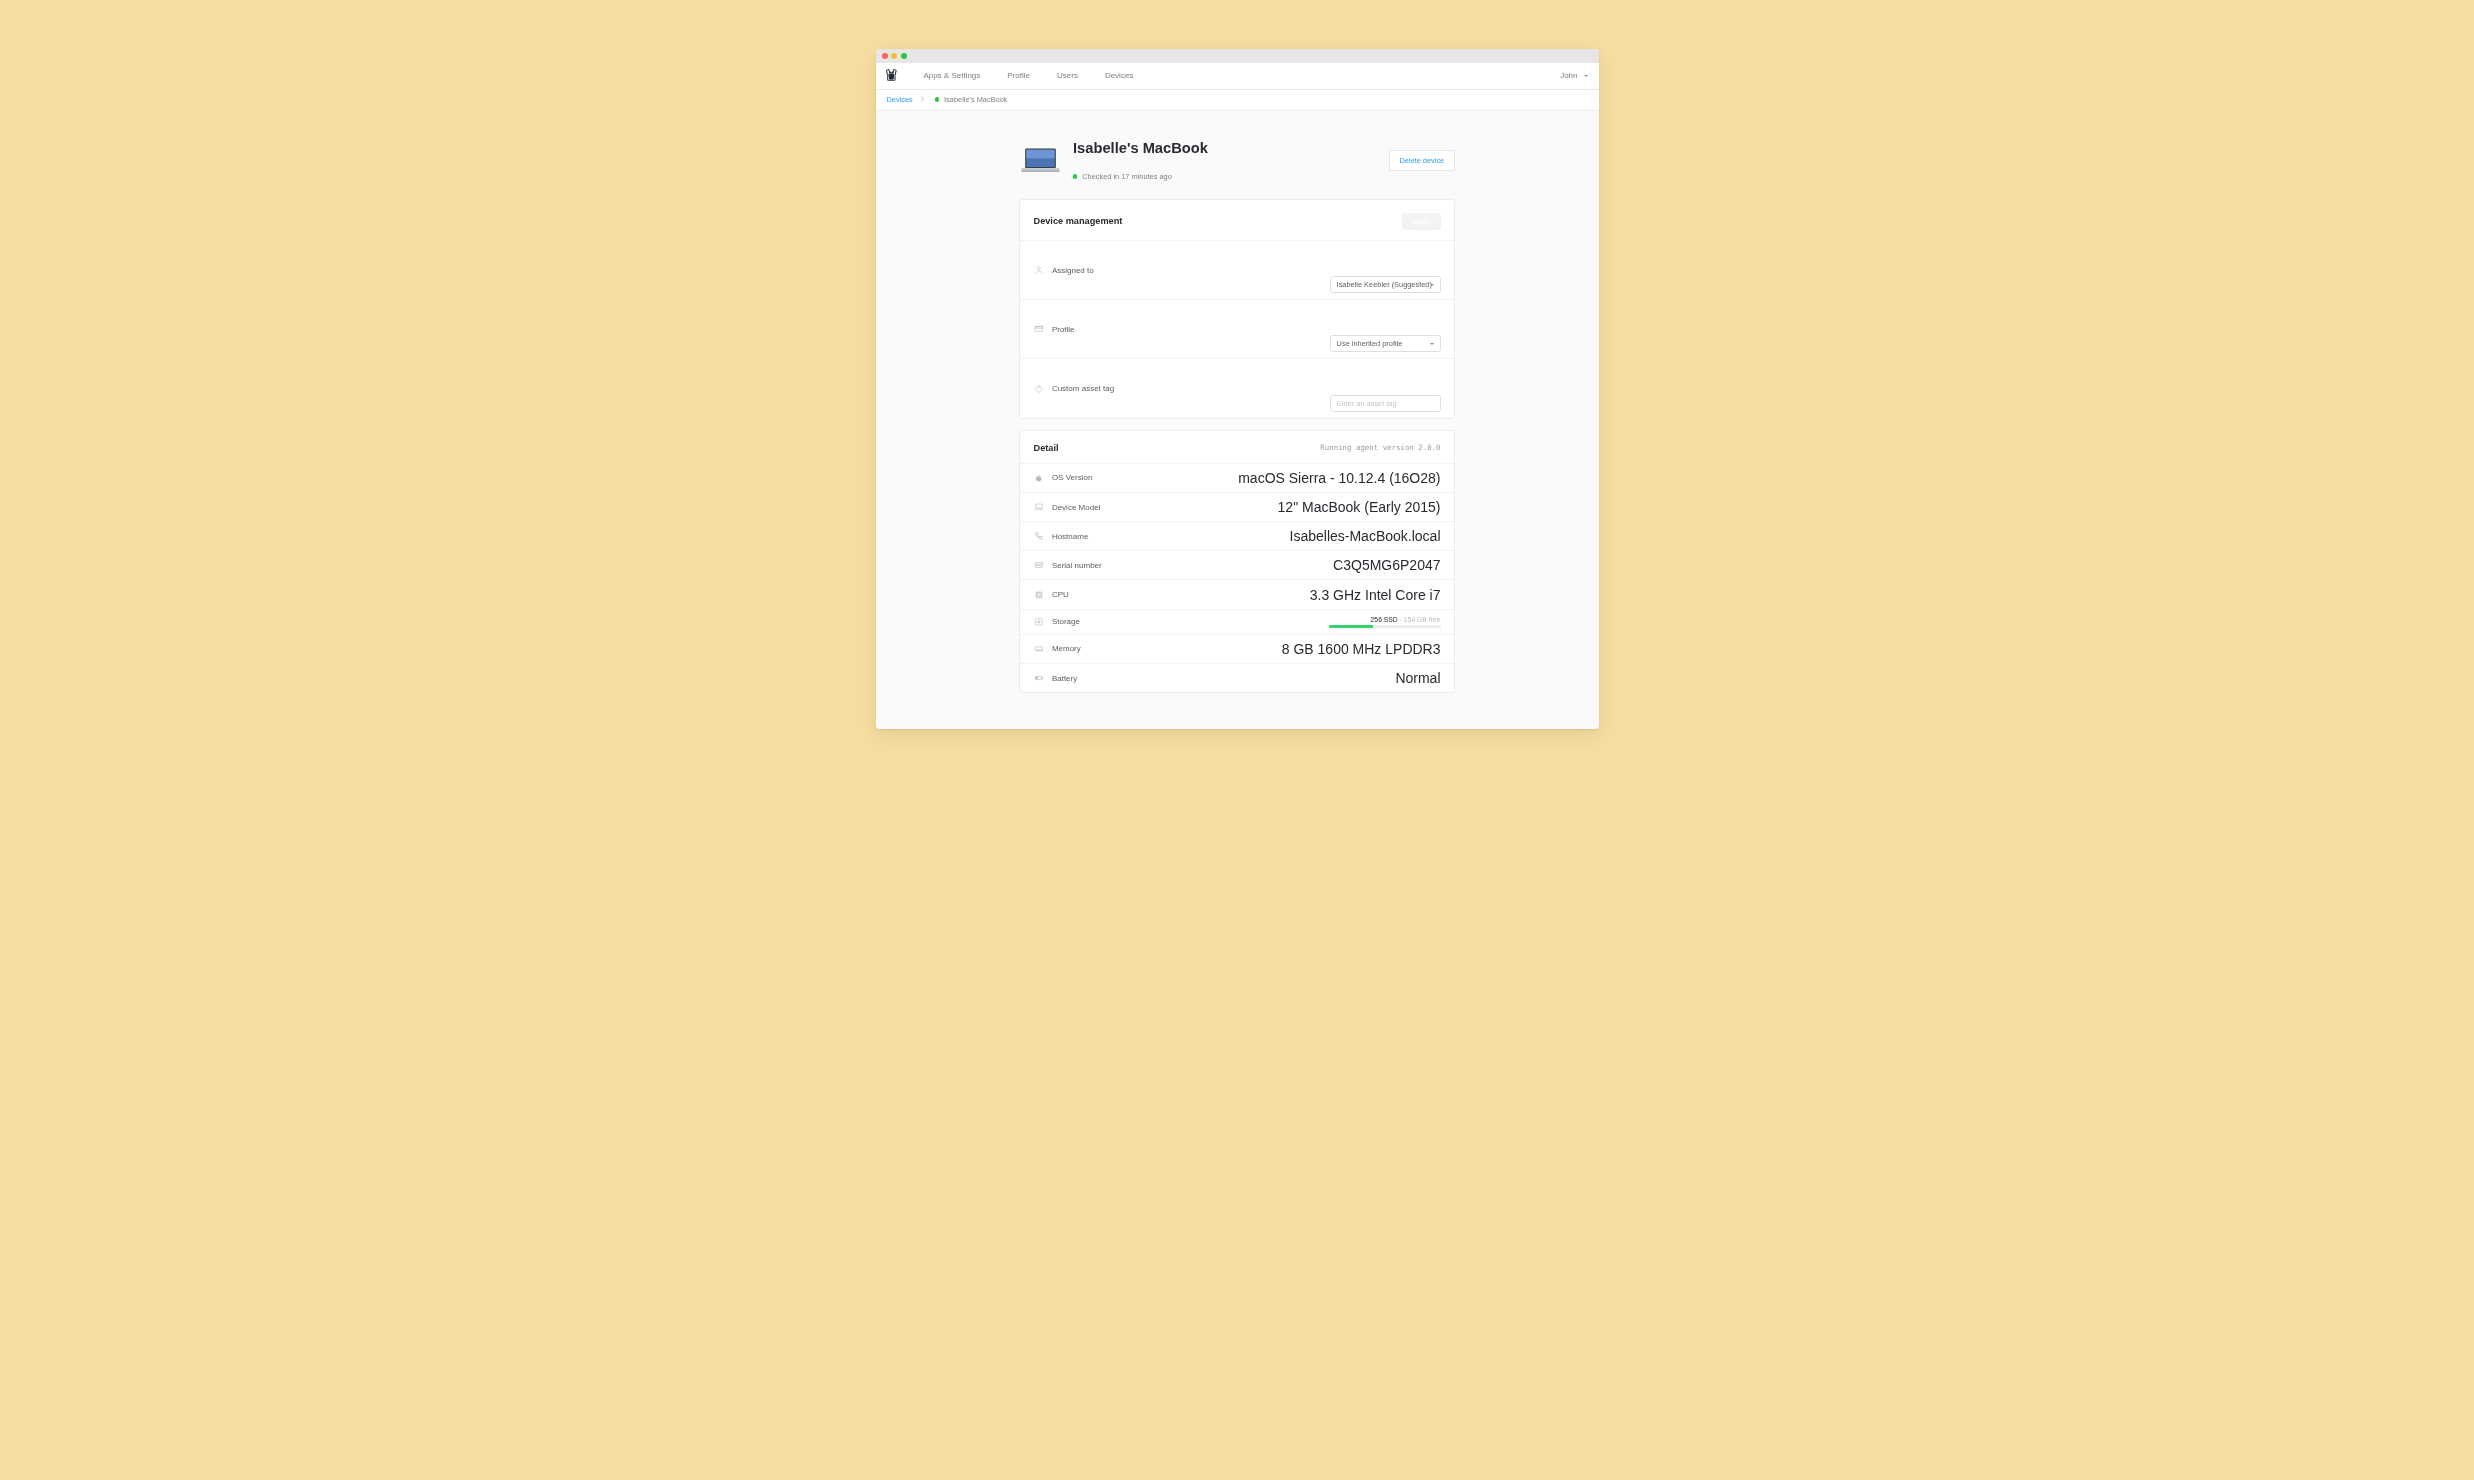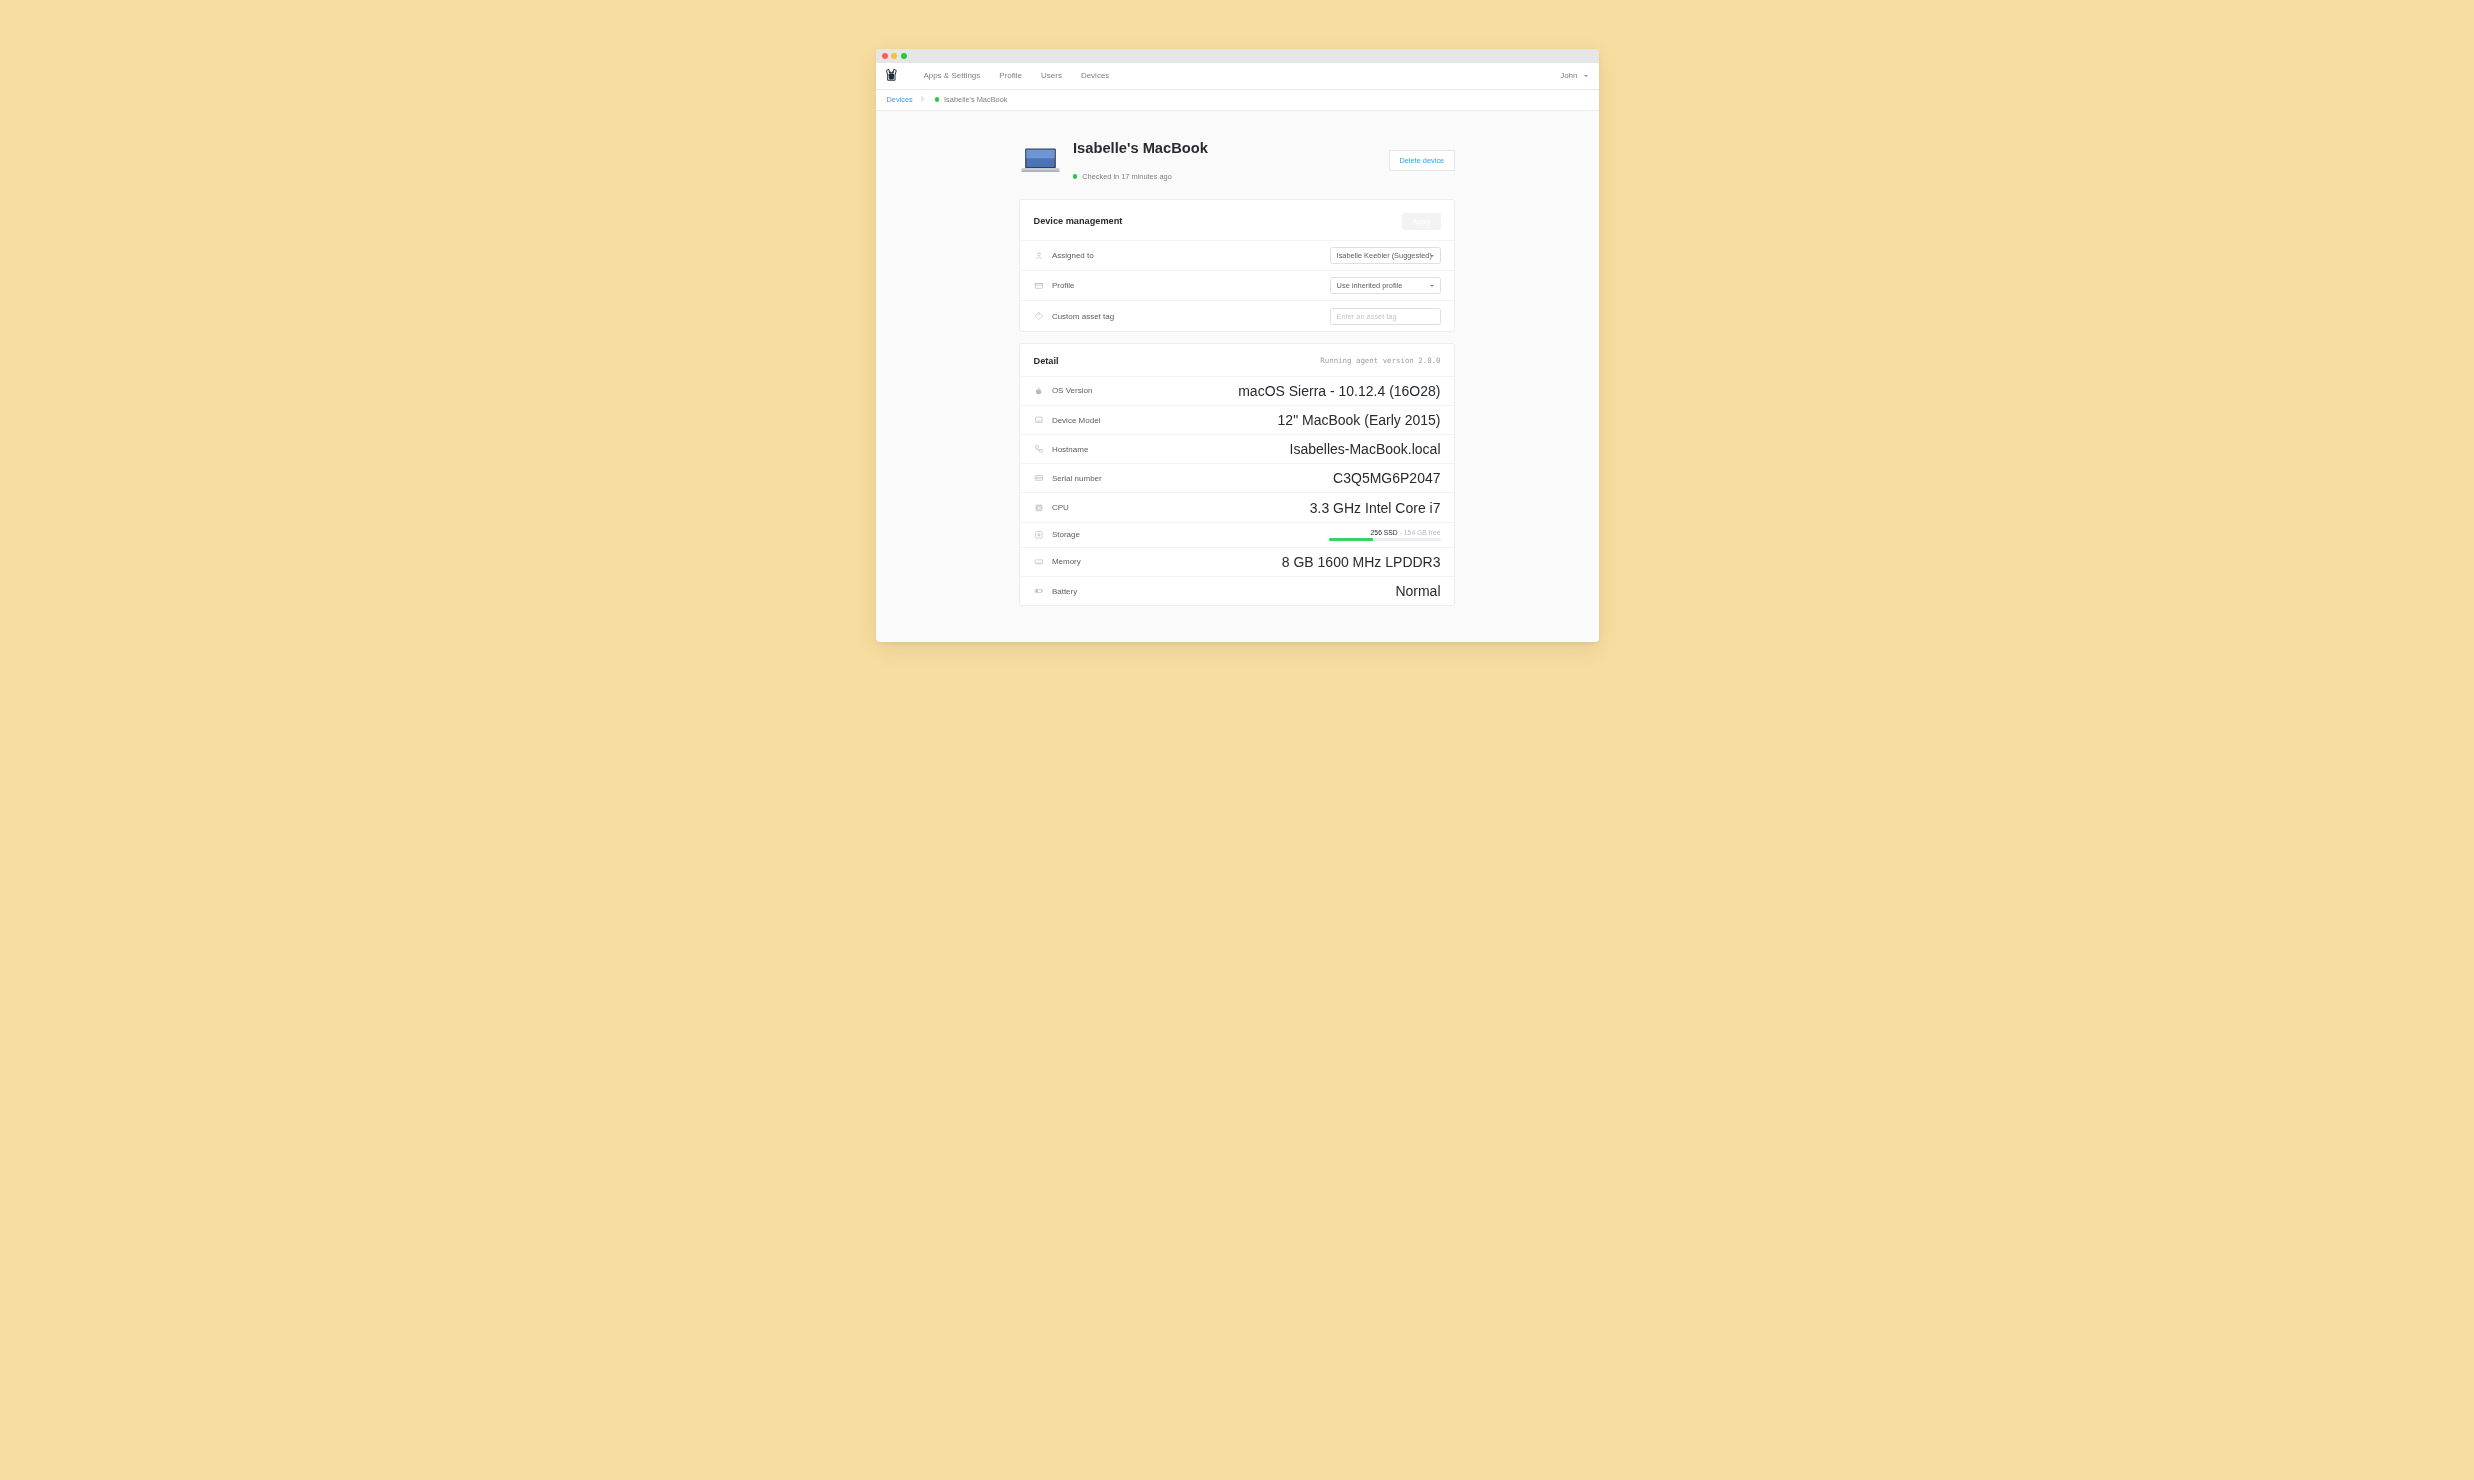--- a/index.html
+++ b/index.html
@@ -34,21 +34,21 @@
 
   .topnav {
     height: 27px;
     background: #fff;
     border-bottom: 0.6px solid #e8e8e8;
     display: flex;
     align-items: center;
     padding: 0 11px 0 8.6px;
   }
   .logo { width: 14.7px; height: 14.7px; margin-right: 24.6px; display:flex; align-items:center; justify-content:center; }
-  .navlinks { display: flex; gap: 19px; align-items: center; }
+  .navlinks { display: flex; gap: 27px; align-items: center; }
   .navlinks a { color: #7b7f85; font-size: 8px; text-decoration: none; cursor: pointer; }
   .topnav .spacer { flex: 1; }
   .usermenu { color: #7b7f85; font-size: 8px; display: flex; align-items: center; gap: 6px; cursor: pointer; }
 
   .breadcrumb {
     height: 21px;
     background: #fff;
     border-bottom: 0.6px solid #ededed;
     display: flex;
     align-items: center;
@@ -136,21 +136,21 @@
     min-height: 23px;
   }
   .row:first-of-type { border-top: 0.6px solid #f3f3f3; }
   .row-icon {
     width: 9.8px; height: 9.8px; margin-right: 8.6px; color: #b5bac1; flex-shrink: 0;
     display: flex; align-items: center; justify-content: center;
   }
   .row-icon svg { width: 9.8px; height: 9.8px; }
   .row-label { font-size: 8px; color: #5b6065; flex: 1; }
   .row-value { font-size: 14px; color: #272b30; text-align: right; padding-left: 40px; }
-  .row-control { width: 111px; }
+  .row-control { width: 111px; margin-top: 29px; }
 
   select.form-select, input.form-input {
     width: 111px;
     height: 17px;
     border: 0.6px solid #dcdfe4;
     border-radius: 2.5px;
     font-size: 7.4px;
     padding: 0 6.1px;
     color: #5b6065;
     background: #fff;

